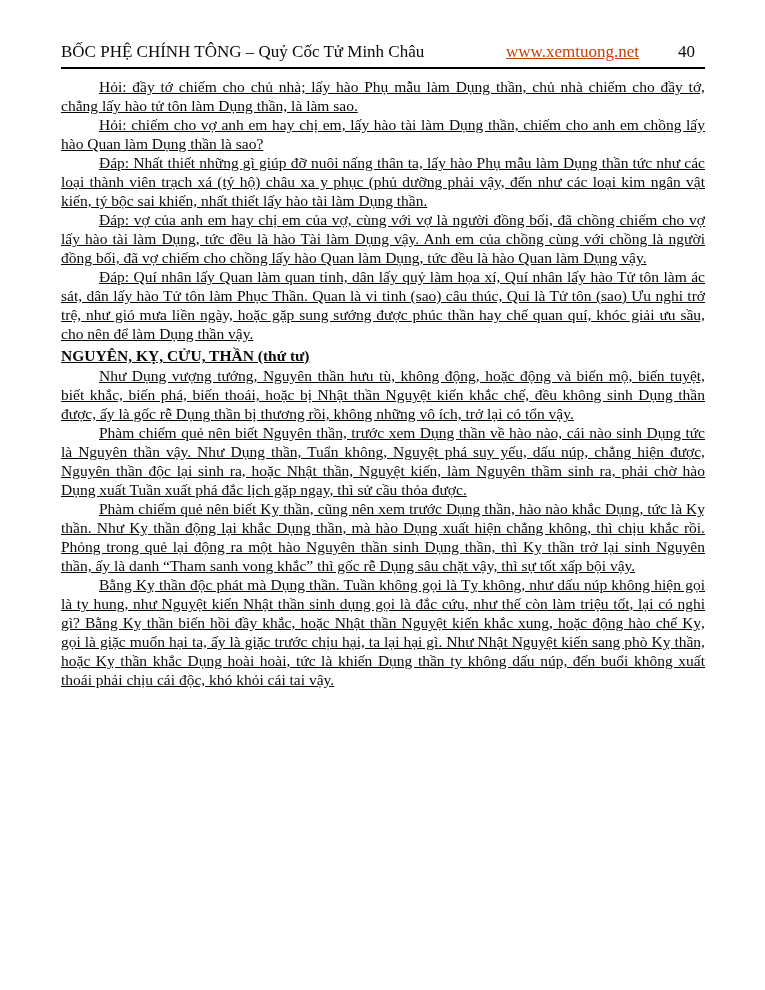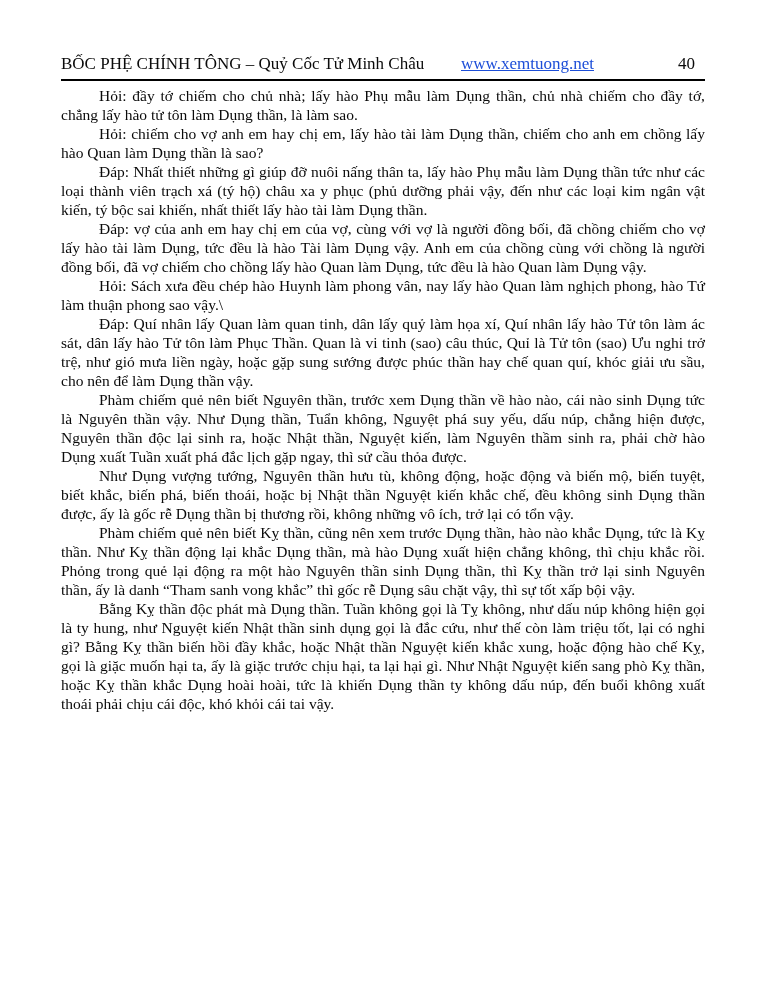--- a/index.html
+++ b/index.html
@@ -28,37 +28,37 @@
     font-size: 17px;
     line-height: 21px;
     border-bottom: 2px solid #000;
     padding-bottom: 5px;
     white-space: nowrap;
   }
   .header-title {
     flex: 1 1 auto;
   }
   .header-url {
-    color: #1d4ed8;
+    color: #c2410c;
     text-decoration: underline;
-    margin-right: 84px;
+    margin-right: 39px;
     cursor: pointer;
   }
   .header-page-num {
     padding-right: 10px;
-    margin-top: 12px;
   }
   .page-body {
     position: absolute;
-    top: 86px;
+    top: 77px;
     left: 61px;
     right: 60px;
     font-size: 15.5px;
     line-height: 19px;
     text-align: justify;
+    text-decoration: underline;
   }
   .page-body p {
     margin: 0;
     text-indent: 38px;
   }
   .page-body h2 {
     margin: 3px 0 0 0;
     font-size: 15.5px;
     line-height: 20px;
     font-weight: bold;
@@ -73,20 +73,20 @@
     <span class="header-title">BỐC PHỆ CHÍNH TÔNG – Quỷ Cốc Tử Minh Châu</span>
     <a class="header-url">www.xemtuong.net</a>
     <span class="header-page-num">40</span>
   </div>
 
   <div class="page-body" id="page-body">
       <p>Hỏi: đầy tớ chiếm cho chủ nhà; lấy hào Phụ mẫu  làm Dụng thần, chủ nhà chiếm cho đầy tớ, chẳng lấy hào tử tôn làm Dụng thần, là làm sao.</p>
       <p>Hỏi: chiếm cho vợ  anh em hay chị em, lấy hào tài làm Dụng thần, chiếm cho anh em chồng lấy hào Quan làm Dụng thần là sao?</p>
       <p>Đáp: Nhất thiết những gì giúp đỡ nuôi nấng thân ta, lấy hào Phụ mẫu  làm Dụng thần tức như các loại thành viên trạch xá (tý hộ) châu xa y phục (phủ dưỡng phải vậy, đến như các loại kim ngân vật kiến, tý bộc sai khiến, nhất thiết lấy hào tài làm Dụng thần.</p>
       <p>Đáp: vợ của anh em hay chị em của vợ, cùng với vợ là người đồng bối, đã chồng chiếm cho vợ lấy hào tài làm Dụng, tức đều là hào Tài làm Dụng vậy. Anh em của chồng cùng với chồng là người đồng bối, đã vợ chiếm cho chồng lấy hào Quan làm Dụng, tức đều là hào Quan làm Dụng vậy.</p>
-      <p>Hỏi: Sách xưa đều chép hào Huynh làm phong vân, nay lấy hào Quan làm nghịch phong, hào Tứ làm thuận phong sao vậy.\</p>
       <p>Đáp: Quí nhân lấy Quan làm quan tinh, dân lấy quỷ làm họa xí, Quí nhân lấy hào Tử tôn làm ác sát, dân lấy hào Tử tôn làm Phục Thần. Quan là vi tinh (sao) câu thúc, Quỉ là Tử tôn (sao) Ưu nghi trở trệ, như gió mưa liền ngày, hoặc gặp sung sướng được phúc thần hay  chế quan quí, khóc giải ưu sầu, cho nên để làm Dụng thần vậy.</p>
+      <h2>NGUYÊN, KỴ, CỬU, THẦN (thứ tư)</h2>
+      <p>Như Dụng vượng tướng, Nguyên thần hưu tù, không động, hoặc động và biến mộ, biến tuyệt, biết khắc, biến phá, biến thoái, hoặc bị Nhật thần Nguyệt kiến khắc chế, đều không sinh Dụng thần được, ấy là gốc rễ Dụng thần bị thương rồi, không những vô ích, trở lại có tổn vậy.</p>
       <p>Phàm chiếm quẻ nên biết Nguyên thần, trước xem Dụng thần về hào nào, cái nào sinh Dụng tức là Nguyên thần vậy. Như Dụng thần, Tuẩn không, Nguyệt phá suy yếu, dấu núp, chẳng hiện được, Nguyên thần độc lại sinh ra, hoặc Nhật thần, Nguyệt kiến, làm Nguyên thầm sinh ra, phải chờ hào Dụng xuất Tuần xuất phá đắc lịch gặp ngay, thì sử cầu thỏa được.</p>
-      <p>Như Dụng vượng tướng, Nguyên thần hưu tù, không động, hoặc động và biến mộ, biến tuyệt, biết khắc, biến phá, biến thoái, hoặc bị Nhật thần Nguyệt kiến khắc chế, đều không sinh Dụng thần được, ấy là gốc rễ Dụng thần bị thương rồi, không những vô ích, trở lại có tổn vậy.</p>
       <p>Phàm chiếm quẻ nên biết Kỵ thần, cũng nên xem trước Dụng thần, hào  nào khắc Dụng, tức là Kỵ thần. Như Kỵ thần động lại khắc Dụng thần, mà hào Dụng xuất hiện chẳng không, thì chịu khắc rồi. Phỏng trong quẻ lại động ra một hào Nguyên thần sinh Dụng thần, thì Kỵ thần trở lại sinh Nguyên thần, ấy là danh “Tham sanh vong khắc” thì gốc rễ Dụng sâu chặt vậy, thì sự tốt xấp bội vậy.</p>
       <p>Bằng Kỵ thần độc phát mà Dụng thần. Tuần không gọi là Tỵ không, như dấu núp không hiện gọi là ty hung, như Nguyệt kiến Nhật thần sinh dụng gọi là đắc cứu, như thế còn làm triệu tốt, lại có nghi gì? Bằng Kỵ thần biến hồi đầy khắc, hoặc Nhật thần Nguyệt kiến khắc xung, hoặc động hào chế Kỵ, gọi là giặc muốn hại ta, ấy là giặc trước chịu hại, ta lại hại gì. Như Nhật Nguyệt kiến sang phò Kỵ thần, hoặc Kỵ thần khắc Dụng hoài hoài, tức là khiến Dụng thần ty không dấu núp, đến buổi không xuất thoái phải chịu cái độc, khó khỏi cái tai vậy.</p>
     </div>
 </div>
 
 </body></html>

